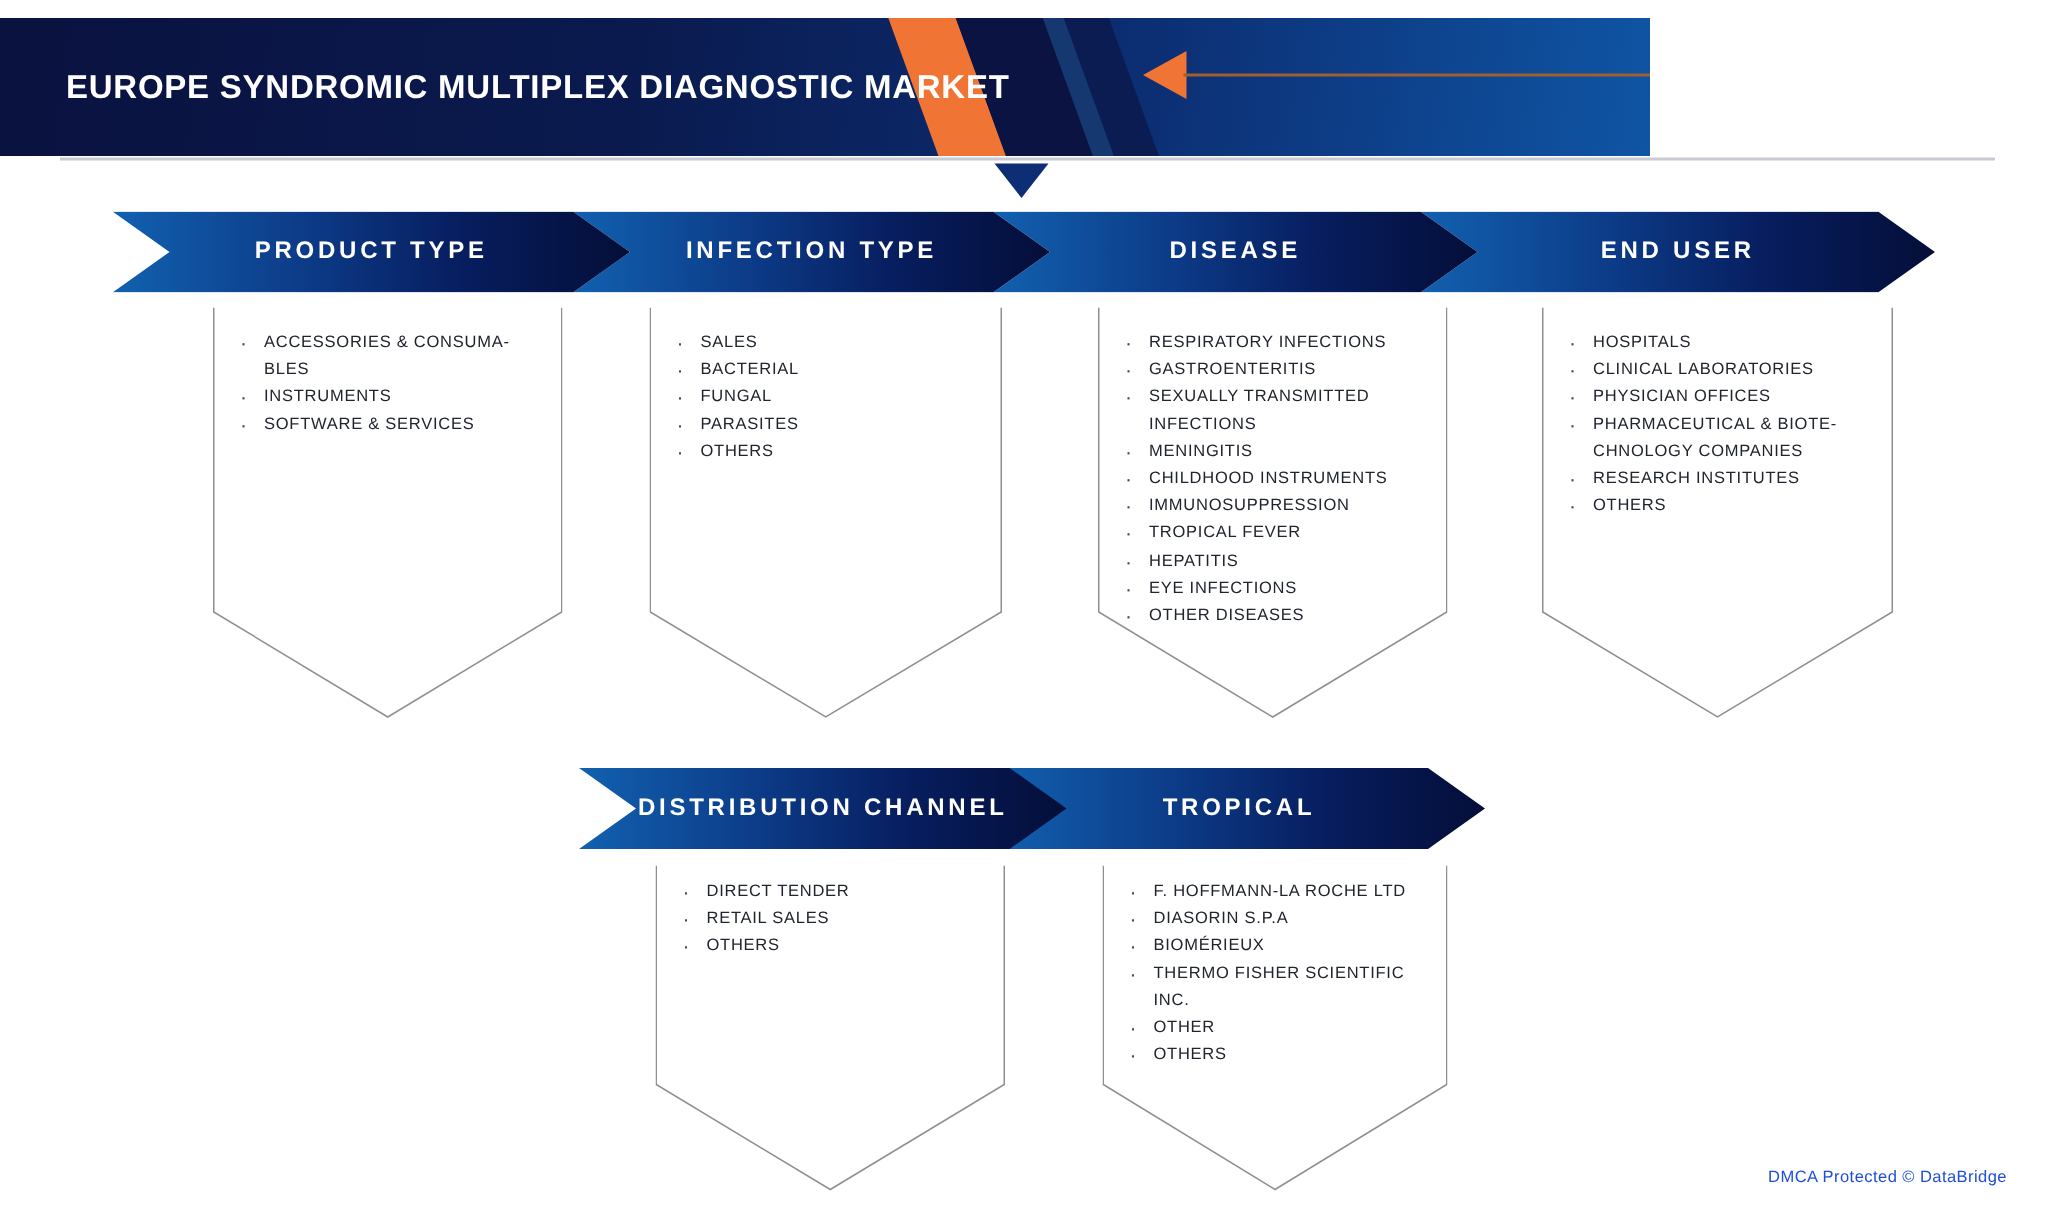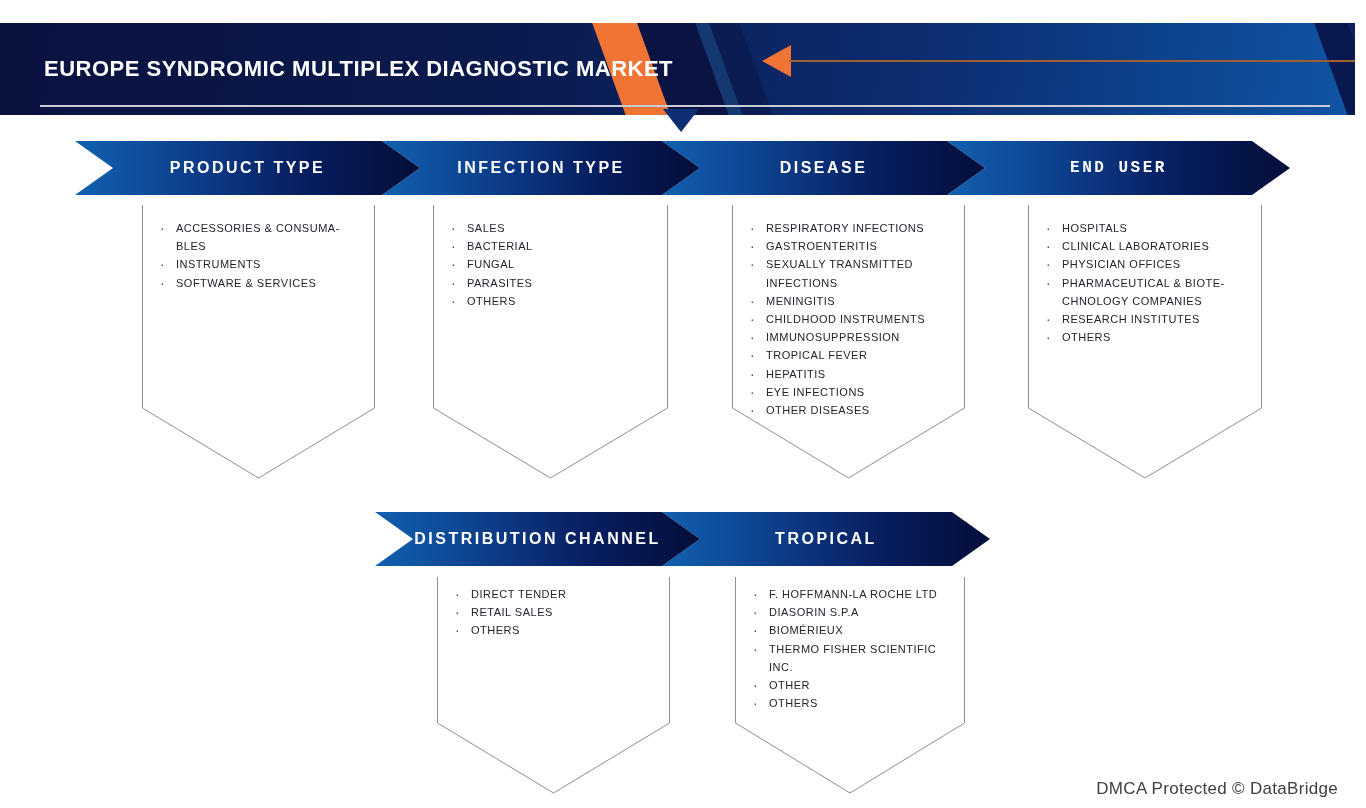--- a/index.html
+++ b/index.html
@@ -6,21 +6,21 @@
   html,body { width:1366px; height:808px; }
   body {
     position:relative;
     background:#ffffff;
     font-family:"Liberation Sans", sans-serif;
     overflow:hidden;
   }
 
   
   .header {
-    position:absolute; left:0; top:23px; width:1355px; height:92px;
+    position:absolute; left:0; top:12px; width:1100px; height:92px;
     background:linear-gradient(97deg,#0a123f 0%,#0a1a4e 38%,#0c2f74 70%,#0f55a4 100%);
     overflow:hidden;
   }
   .h-stripe { position:absolute; top:-6px; height:106px; transform:skewX(20deg); transform-origin:top left; }
   .stripe-orange { left:590px; width:45px; background:#f07434; }
   .stripe-dark1  { left:635px; width:58px; background:#0a1342; }
   .stripe-mid    { left:693px; width:14px; background:#14386f; }
   .stripe-dark2  { left:707px; width:30px; background:#0a1c52; }
   .stripe-right1 { left:1312px; width:34px; background:#0a1850; }
   .stripe-right2 { left:1346px; width:34px; background:#0c2360; }
@@ -52,22 +52,22 @@
     position:absolute; height:54px;
     display:flex; align-items:center; justify-content:center;
     color:#ffffff; font-size:16px; font-weight:700; letter-spacing:2.5px;
     white-space:nowrap; padding:0 38px;
     background:linear-gradient(to right,#1161b0 0%,#0c3a86 38%,#071d5e 68%,#040e38 100%);
     clip-path:polygon(0 0, calc(100% - 38px) 0, 100% 50%, calc(100% - 38px) 100%, 0 100%, 38px 50%);
   }
   .b1 { left:75px;  top:141px; width:345px; z-index:8; }
   .b2 { left:382px; top:141px; width:318px; z-index:7; }
   .b3 { left:662px; top:141px; width:323px; z-index:6; }
-  .b4 { left:947px; top:141px; width:343px; z-index:5;font-family:Liberation Mono, monospace; }
-  .b5 { left:375px; top:512px; width:325px; z-index:8;align-items:center; }
+  .b4 { left:947px; top:141px; width:343px; z-index:5; }
+  .b5 { left:386px; top:512px; width:325px; z-index:8;align-items:center; }
   .b6 { left:662px; top:512px; width:328px; z-index:7; }
 
   
   .pennant { position:absolute; z-index:1; }
 
   
   .list { position:absolute; z-index:2; }
   .item { display:flex; align-items:flex-start; }
   .dot {
     flex:0 0 18px; width:18px; color:#4a4a4a; font-size:14px;
@@ -80,21 +80,21 @@
   .l1 { left:158px;  top:219px; } .l1 .txt { width:170px; }
   .l2 { left:449px;  top:219px; } .l2 .txt { width:160px; }
   .l3 { left:748px;  top:219px; } .l3 .txt { width:172px; }
   .l4 { left:1044px; top:219px; } .l4 .txt { width:180px; }
   .l5 { left:453px;  top:585px; } .l5 .txt { width:180px; }
   .l6 { left:751px;  top:585px; } .l6 .txt { width:190px; }
 
   
   .watermark {
     position:absolute; right:28px; top:779px;
-    font-size:17px; color:#404040; letter-spacing:0.3px;
+    font-size:11px; color:#1d4ed8; letter-spacing:0.3px;
   }
 </style>
 </head>
 <body>
 
 <div class="header">
   <div class="h-stripe stripe-orange"></div>
   <div class="h-stripe stripe-dark1"></div>
   <div class="h-stripe stripe-mid"></div>
   <div class="h-stripe stripe-dark2"></div>

